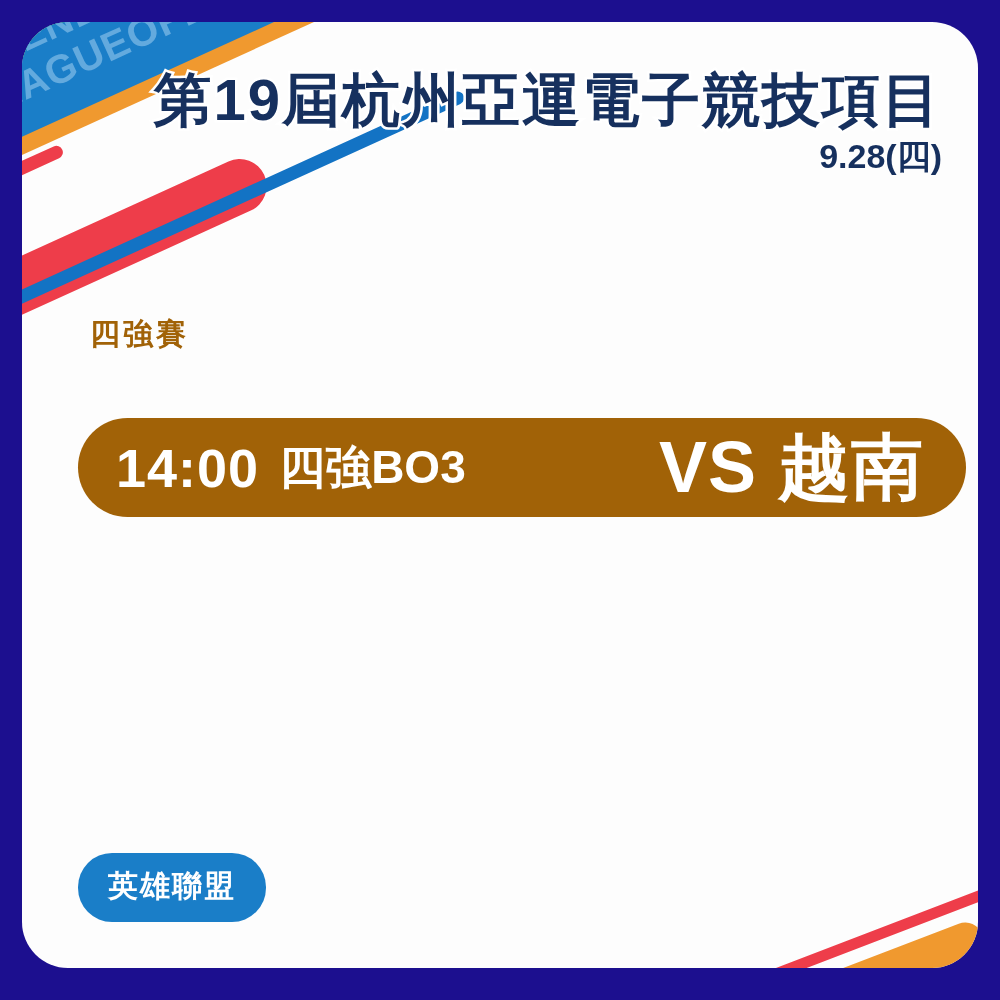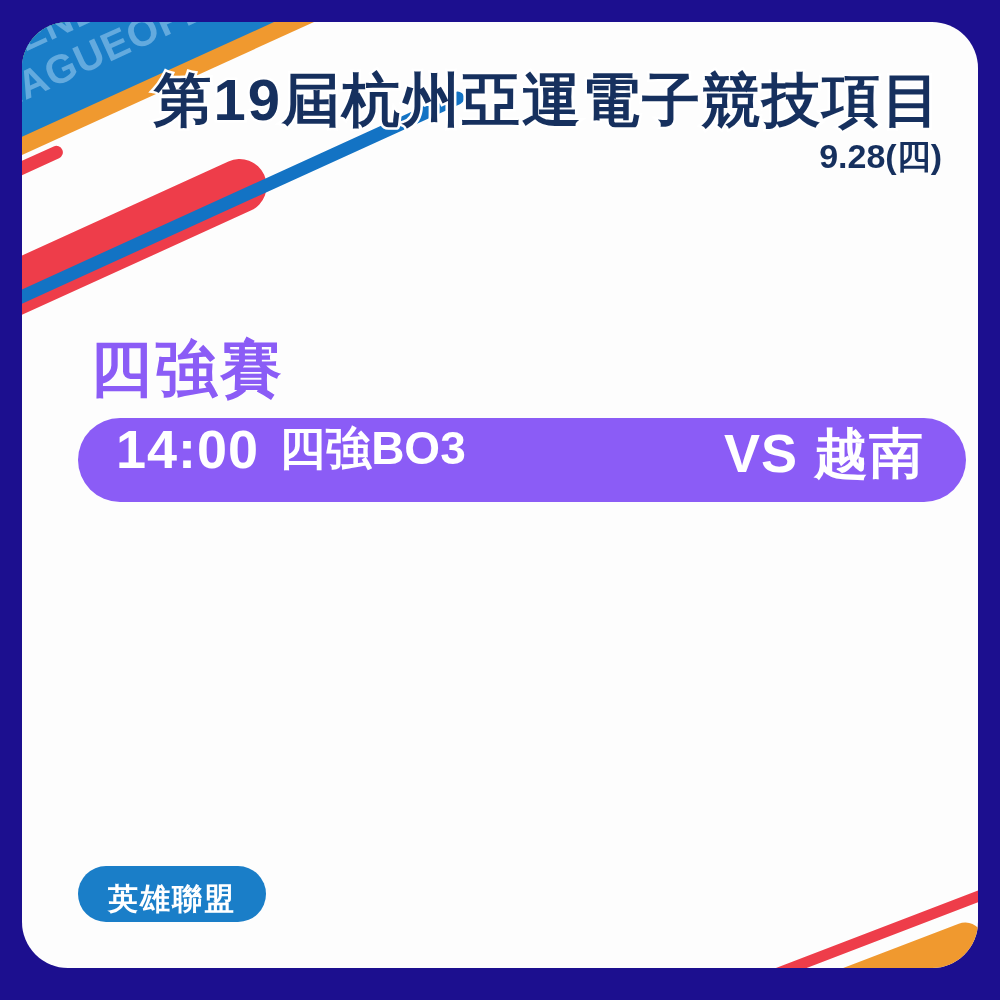--- a/index.html
+++ b/index.html
@@ -115,71 +115,71 @@
     font-weight:bold;
     color:#16305e;
     letter-spacing:0px;
     margin-top:2px;
     white-space:nowrap;
   }
 
   
   .section-title{
     position:absolute;
-    left:68px;top:305px;
-    font-size:62px;
-    font-weight:bold;
-    color:#8b5cf6;
+    left:68px;top:292px;
+    font-size:30px;
+    font-weight:bold;
+    color:#a16207;
     letter-spacing:3px;
     z-index:6;
   }
 
   .match-pill{
     position:absolute;
     left:56px;top:396px;
-    width:888px;height:84px;
-    background:#8b5cf6;
+    width:888px;height:99px;
+    background:#a16207;
     border-radius:52px;
     display:flex;
-    align-items:flex-start;
+    align-items:center;
     z-index:6;
   }
   .match-pill .mtime{
     color:#ffffff;
     font-size:54px;
     font-weight:bold;
     letter-spacing:1px;
     margin-left:38px;
     white-space:nowrap;
   }
   .match-pill .mstage{
     color:#ffffff;
     font-size:46px;
     font-weight:bold;
     letter-spacing:0px;
     margin-left:20px;
     white-space:nowrap;
   }
   .match-pill .mvs{
     color:#ffffff;
-    font-size:54px;
+    font-size:72px;
     font-weight:bold;
     letter-spacing:1px;
     margin-left:auto;
     margin-right:42px;
     white-space:nowrap;
   }
 
   
   .game-badge{
     position:absolute;
     left:56px;bottom:46px;
     background:#1a7ec8;
     border-radius:34px;
-    padding:13px 30px 2px 30px;
+    padding:13px 30px 15px 30px;
     z-index:6;
   }
   .game-badge span{
     color:#ffffff;
     font-size:30px;
     font-weight:bold;
     letter-spacing:2px;
     white-space:nowrap;
   }
 </style>

